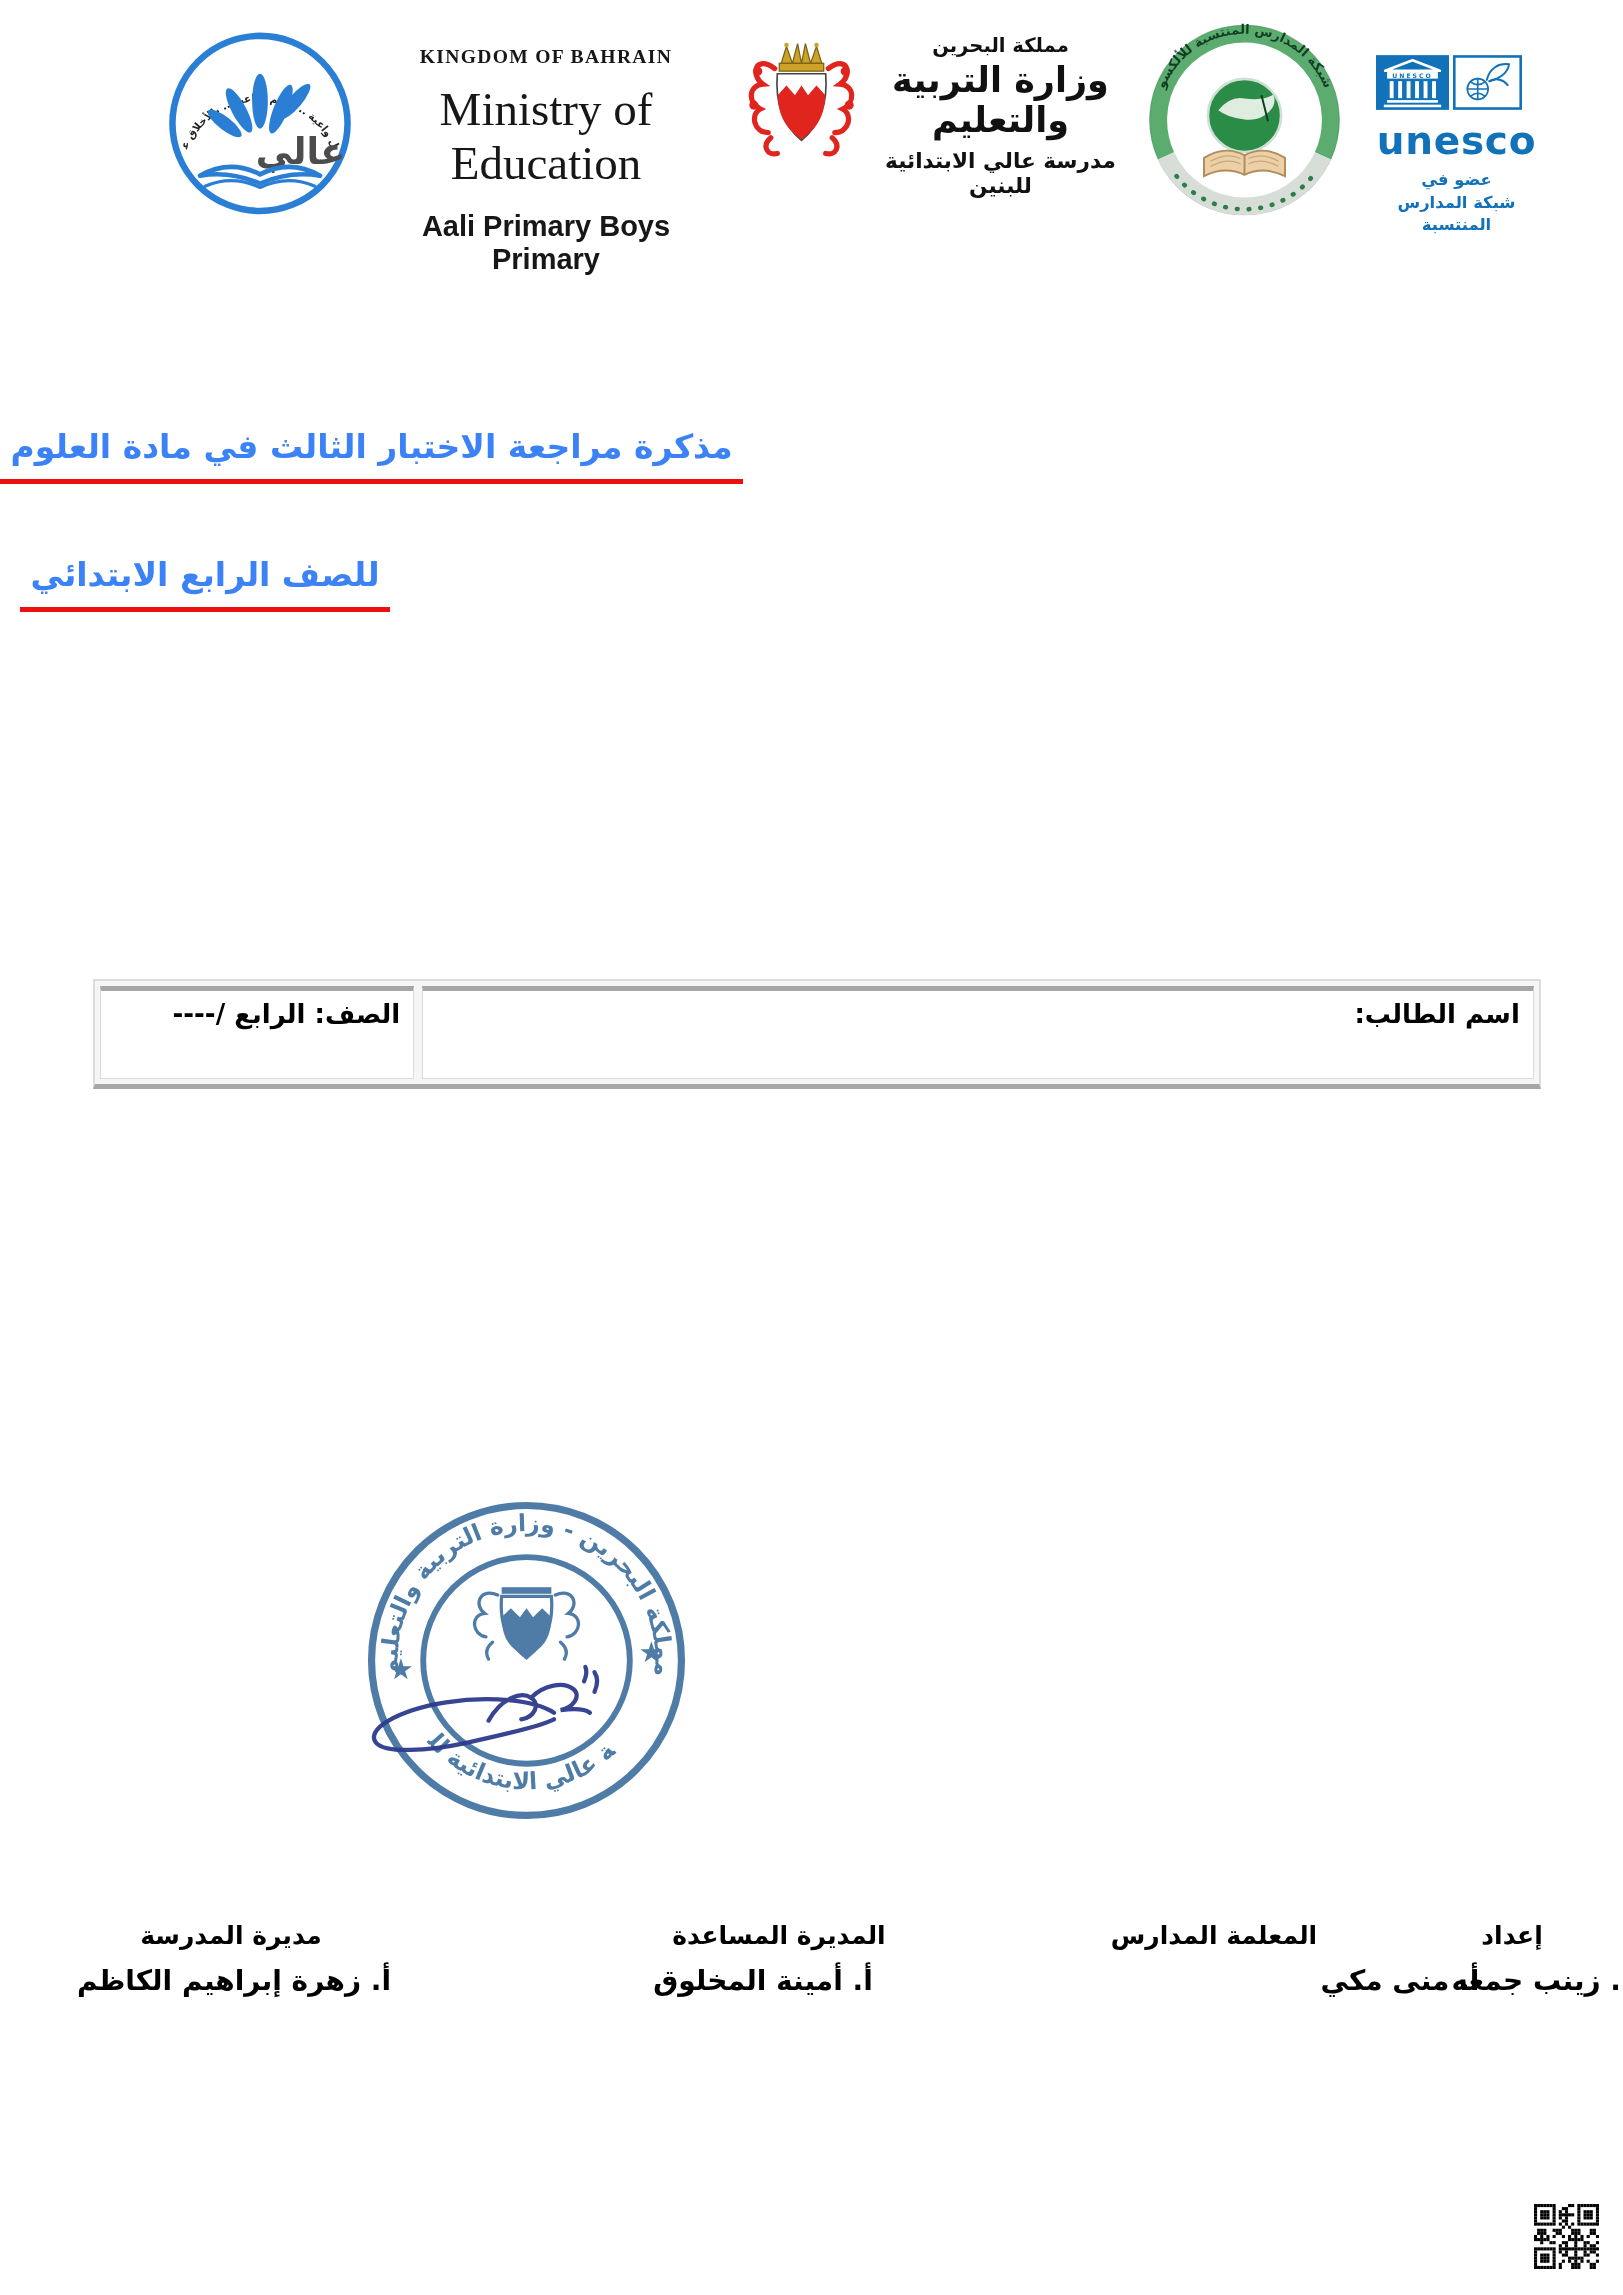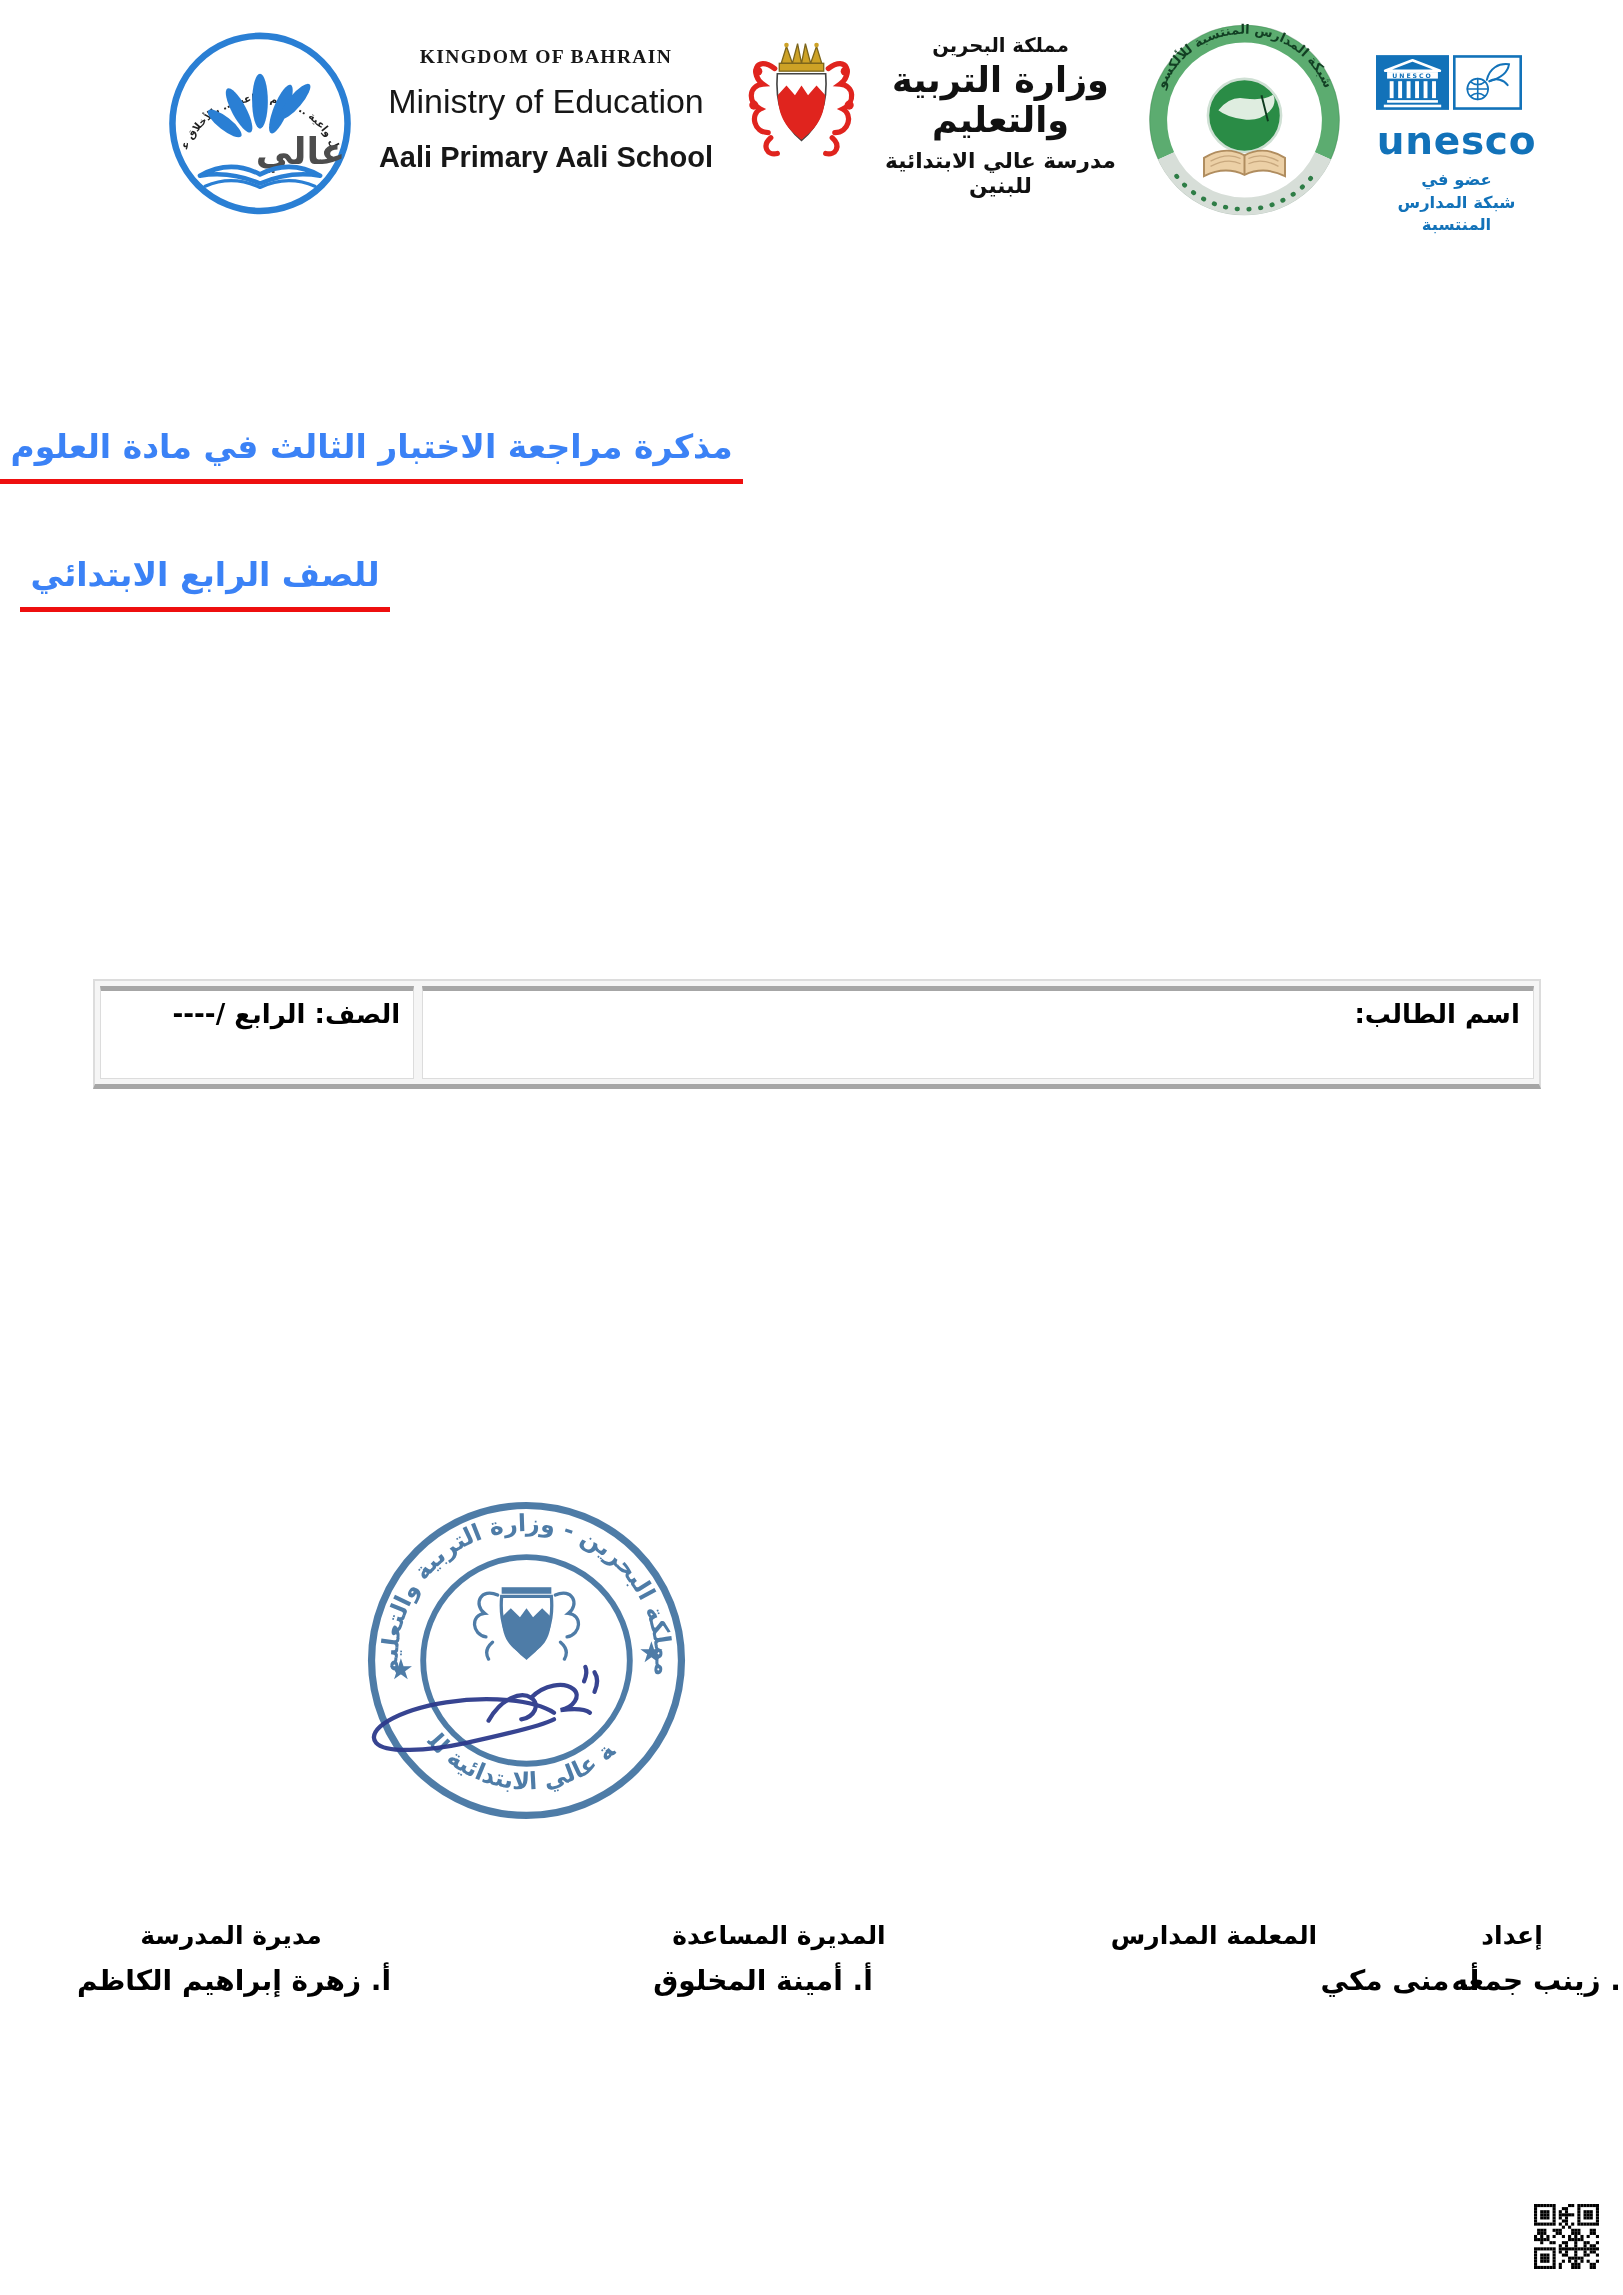--- a/index.html
+++ b/index.html
@@ -7,21 +7,21 @@
     position:relative; width:1623px; height:2295px; background:#ffffff;
     font-family:"DejaVu Sans", sans-serif; overflow:hidden; margin:0 auto;
     color:#000;
   }
   .abs{position:absolute;}
 
   
   #school-logo{left:162px; top:23.6px;}
   #ministry-en{left:366px; top:46px; width:360px; text-align:center; color:#171717;}
   #ministry-en .en1{font-family:"Liberation Serif",serif; font-weight:600; font-size:19.6px; letter-spacing:1.3px;}
-  #ministry-en .en2{font-family:Liberation Sans, sans-serif; font-weight:400; font-size:34px; margin-top:14.4px;}
+  #ministry-en .en2{font-family:Liberation Serif, serif; font-weight:400; font-size:47px; margin-top:14.4px;}
   #ministry-en .en3{font-family:"Liberation Sans",sans-serif; font-weight:600; font-size:29px; margin-top:19.6px;}
   #bahrain-emblem{left:729px; top:27.5px;}
   #ministry-ar{left:869px; top:34px; width:263px; text-align:center; direction:rtl; color:#111;}
   #ministry-ar .ar1{font-size:19.6px; font-weight:bold;}
   #ministry-ar .ar2{font-size:35px; font-weight:bold; line-height:1.15; margin-top:2.6px;}
   #ministry-ar .ar3{font-size:21.6px; font-weight:bold; margin-top:7.9px;}
   #alecso-logo{left:1140px; top:22px;}
   #unesco-block{left:1376px; top:55px; width:161px;}
   #unesco-block .uboxes{display:flex; gap:3.9px;}
   #unesco-block .wordmark{font-weight:bold; font-size:39px; color:#1272b9; letter-spacing:0.7px; text-align:center; margin-top:7.9px; font-family:"DejaVu Sans",sans-serif;}
@@ -82,21 +82,21 @@
       <g fill="none" stroke="#2a7fd4" stroke-linejoin="round" stroke-linecap="round">
         <path d="M58 232 Q104 206 150 230 Q196 206 242 232 Q196 224 150 244 Q104 224 58 232 Z" stroke-width="7"></path>
         <path d="M66 248 Q108 230 150 250 Q192 230 234 248" stroke-width="5"></path>
       </g>
     </svg>
   </div>
 
   <div class="abs" id="ministry-en">
     <div class="en1">KINGDOM OF BAHRAIN</div>
     <div class="en2">Ministry of Education</div>
-    <div class="en3">Aali Primary Aali School</div>
+    <div class="en3">Aali Primary Boys Primary</div>
   </div>
 
   <div class="abs" id="bahrain-emblem">
     <svg width="145" height="149" viewBox="0 0 222 228">
       <g stroke="#e0241e" fill="none" stroke-width="8" stroke-linecap="round">
         <path d="M70 62 C40 40 32 72 52 86 C30 88 28 114 48 124 C32 132 38 160 60 160"></path>
         <path d="M152 62 C182 40 190 72 170 86 C192 88 194 114 174 124 C190 132 184 160 162 160"></path>
         <path d="M64 168 C50 180 58 196 74 192"></path>
         <path d="M158 168 C172 180 164 196 148 192"></path>
       </g>

